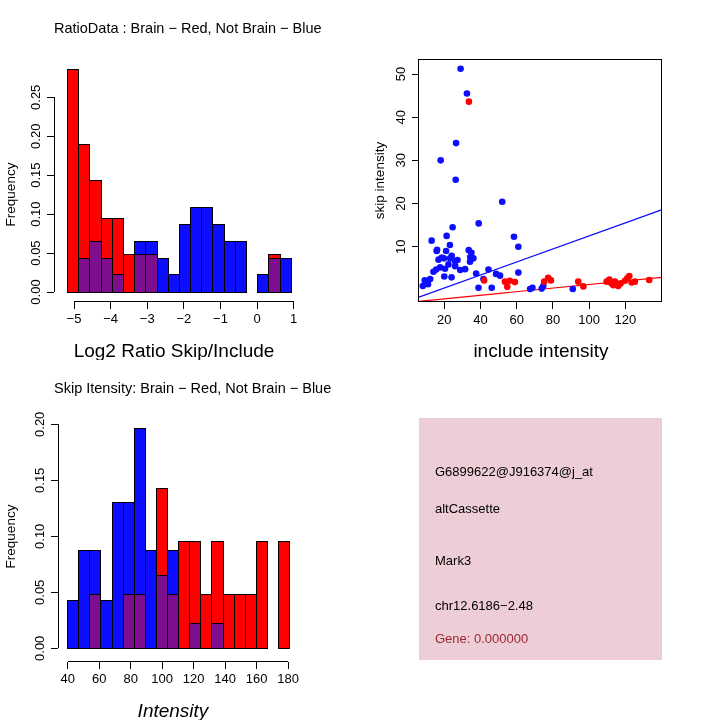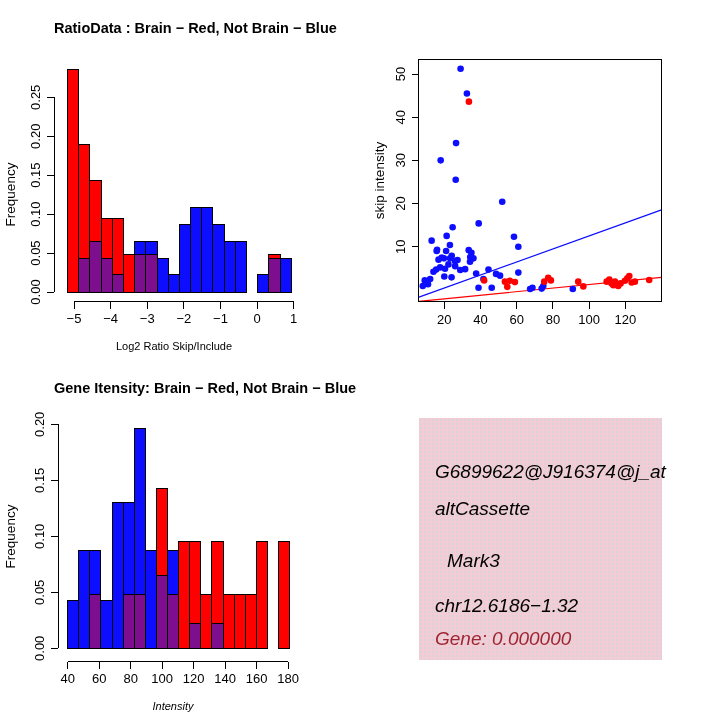--- a/index.html
+++ b/index.html
@@ -1,38 +1,38 @@
 <!DOCTYPE html>
 <html><head>
 <meta charset="utf-8">
 <style>
   html,body{margin:0;padding:0;background:#ffffff;}
   body{width:720px;height:720px;font-family:"Liberation Sans",sans-serif;}
   .grid{display:grid;grid-template-columns:360px 360px;grid-template-rows:360px 360px;width:720px;height:720px;}
   .panel{position:relative;width:360px;height:360px;overflow:hidden;}
   .panel svg{position:absolute;left:0;top:0;}
-  .ptitle{position:absolute;top:20px;font-weight:bold;font-size:14.5px;text-align:center;color:#000;white-space:nowrap;}
-  .xlab{position:absolute;top:340px;font-size:11px;text-align:center;color:#000;}
+  .ptitle{position:absolute;top:20px;font-weight:normal;font-size:14.5px;text-align:center;color:#000;white-space:nowrap;}
+  .xlab{position:absolute;top:340px;font-size:19px;text-align:center;color:#000;}
   .ylabwrap{position:absolute;width:16px;display:flex;align-items:center;justify-content:center;}
   .ylabwrap span{transform:rotate(-90deg);white-space:nowrap;font-size:13.5px;color:#000;}
   .t-tl{left:54px;width:240px;}
   .x-tl{left:54px;width:240px;}
   .y-tl{left:3px;top:97px;height:195px;}
   .t-tr{left:60px;width:242px;}
   .x-tr{left:60px;width:242px;}
   .y-tr{left:12px;top:59px;height:242px;}
   .t-bl{left:54px;width:240px;}
   .x-bl{left:58px;width:230px;font-style:italic;}
   .y-bl{left:3px;top:64px;height:224px;}
   .infobox{position:absolute;left:59px;top:58px;width:243px;height:242px;
     background-color:#f3cdd5;
     background-image:radial-gradient(#ded0d8 1px, rgba(0,0,0,0) 1px);
     background-size:4px 4px;}
-  .infoline{position:absolute;left:16px;font-size:19px;color:#000;white-space:nowrap;line-height:13px;font-style:italic;}
-  .il0{top:47px;} .il1{top:84px;} .il2{top:136px;margin-left:12px;} .il3{top:181px;}
+  .infoline{position:absolute;left:16px;font-size:13px;color:#000;white-space:nowrap;line-height:13px;}
+  .il0{top:47px;} .il1{top:84px;} .il2{top:136px;} .il3{top:181px;}
   .il4{top:214px;color:#9e2633;}
 </style>
 </head>
 <body>
 
 <div class="grid">
 
   <div class="panel">
     <svg id="svg-tl" width="360" height="360">
         <g stroke="#000000" stroke-width="1" shape-rendering="crispEdges">
@@ -213,20 +213,21 @@
         <text x="265.3" y="323.964" text-anchor="middle" font-size="13" font-family="&quot;Liberation Sans&quot;,sans-serif" fill="#000000">120</text>
         <text x="44.959999999999994" y="246.7" text-anchor="middle" font-size="13" font-family="&quot;Liberation Sans&quot;,sans-serif" fill="#000000" transform="rotate(-90 44.959999999999994 246.7)">10</text>
         <text x="44.959999999999994" y="203.52499999999998" text-anchor="middle" font-size="13" font-family="&quot;Liberation Sans&quot;,sans-serif" fill="#000000" transform="rotate(-90 44.959999999999994 203.52499999999998)">20</text>
         <text x="44.959999999999994" y="160.35" text-anchor="middle" font-size="13" font-family="&quot;Liberation Sans&quot;,sans-serif" fill="#000000" transform="rotate(-90 44.959999999999994 160.35)">30</text>
         <text x="44.959999999999994" y="117.17499999999998" text-anchor="middle" font-size="13" font-family="&quot;Liberation Sans&quot;,sans-serif" fill="#000000" transform="rotate(-90 44.959999999999994 117.17499999999998)">40</text>
         <text x="44.959999999999994" y="74" text-anchor="middle" font-size="13" font-family="&quot;Liberation Sans&quot;,sans-serif" fill="#000000" transform="rotate(-90 44.959999999999994 74)">50</text>
       </svg>
     <div class="ylabwrap y-tr">
         <span>skip intensity</span>
       </div>
+    <div class="xlab x-tr">include intensity</div>
   </div>
 
   <div class="panel">
     <svg id="svg-bl" width="360" height="360">
         <g stroke="#000000" stroke-width="1" shape-rendering="crispEdges">
           <line x1="67.7" y1="301.7" x2="288.06" y2="301.7"></line>
           <line x1="67.7" y1="301.7" x2="67.7" y2="308.7"></line>
           <line x1="99.18" y1="301.7" x2="99.18" y2="308.7"></line>
           <line x1="130.66" y1="301.7" x2="130.66" y2="308.7"></line>
           <line x1="162.14" y1="301.7" x2="162.14" y2="308.7"></line>
@@ -276,30 +277,30 @@
           <rect x="200.86040000000003" y="234.54000000000002" width="11.017999999999972" height="53.75999999999999" fill="#ff0000"></rect>
           <rect x="211.8784" y="181.9" width="11.175399999999968" height="106.4" fill="#ff0000"></rect>
           <rect x="211.8784" y="263.66" width="11.175399999999968" height="24.639999999999986" fill="#7d0f8f"></rect>
           <rect x="223.05379999999997" y="234.54000000000002" width="11.018000000000029" height="53.75999999999999" fill="#ff0000"></rect>
           <rect x="234.0718" y="234.54000000000002" width="11.175400000000025" height="53.75999999999999" fill="#ff0000"></rect>
           <rect x="245.24720000000002" y="234.54000000000002" width="11.018000000000029" height="53.75999999999999" fill="#ff0000"></rect>
           <rect x="256.26520000000005" y="181.9" width="11.175399999999968" height="106.4" fill="#ff0000"></rect>
           <rect x="278.45860000000005" y="181.9" width="11.175399999999968" height="106.4" fill="#ff0000"></rect>
         </g>
       </svg>
-    <div class="ptitle t-bl">Gene Itensity: Brain − Red, Not Brain − Blue</div>
+    <div class="ptitle t-bl">Skip Itensity: Brain − Red, Not Brain − Blue</div>
     <div class="ylabwrap y-bl">
         <span>Frequency</span>
       </div>
     <div class="xlab x-bl">Intensity</div>
   </div>
 
   <div class="panel">
     <div class="infobox">
       <div class="infoline il0">G6899622@J916374@j_at</div>
       <div class="infoline il1">altCassette</div>
       <div class="infoline il2">Mark3</div>
-      <div class="infoline il3">chr12.6186−1.32</div>
+      <div class="infoline il3">chr12.6186−2.48</div>
       <div class="infoline il4">Gene: 0.000000</div>
     </div>
   </div>
 
 </div>
 
 </body></html>

